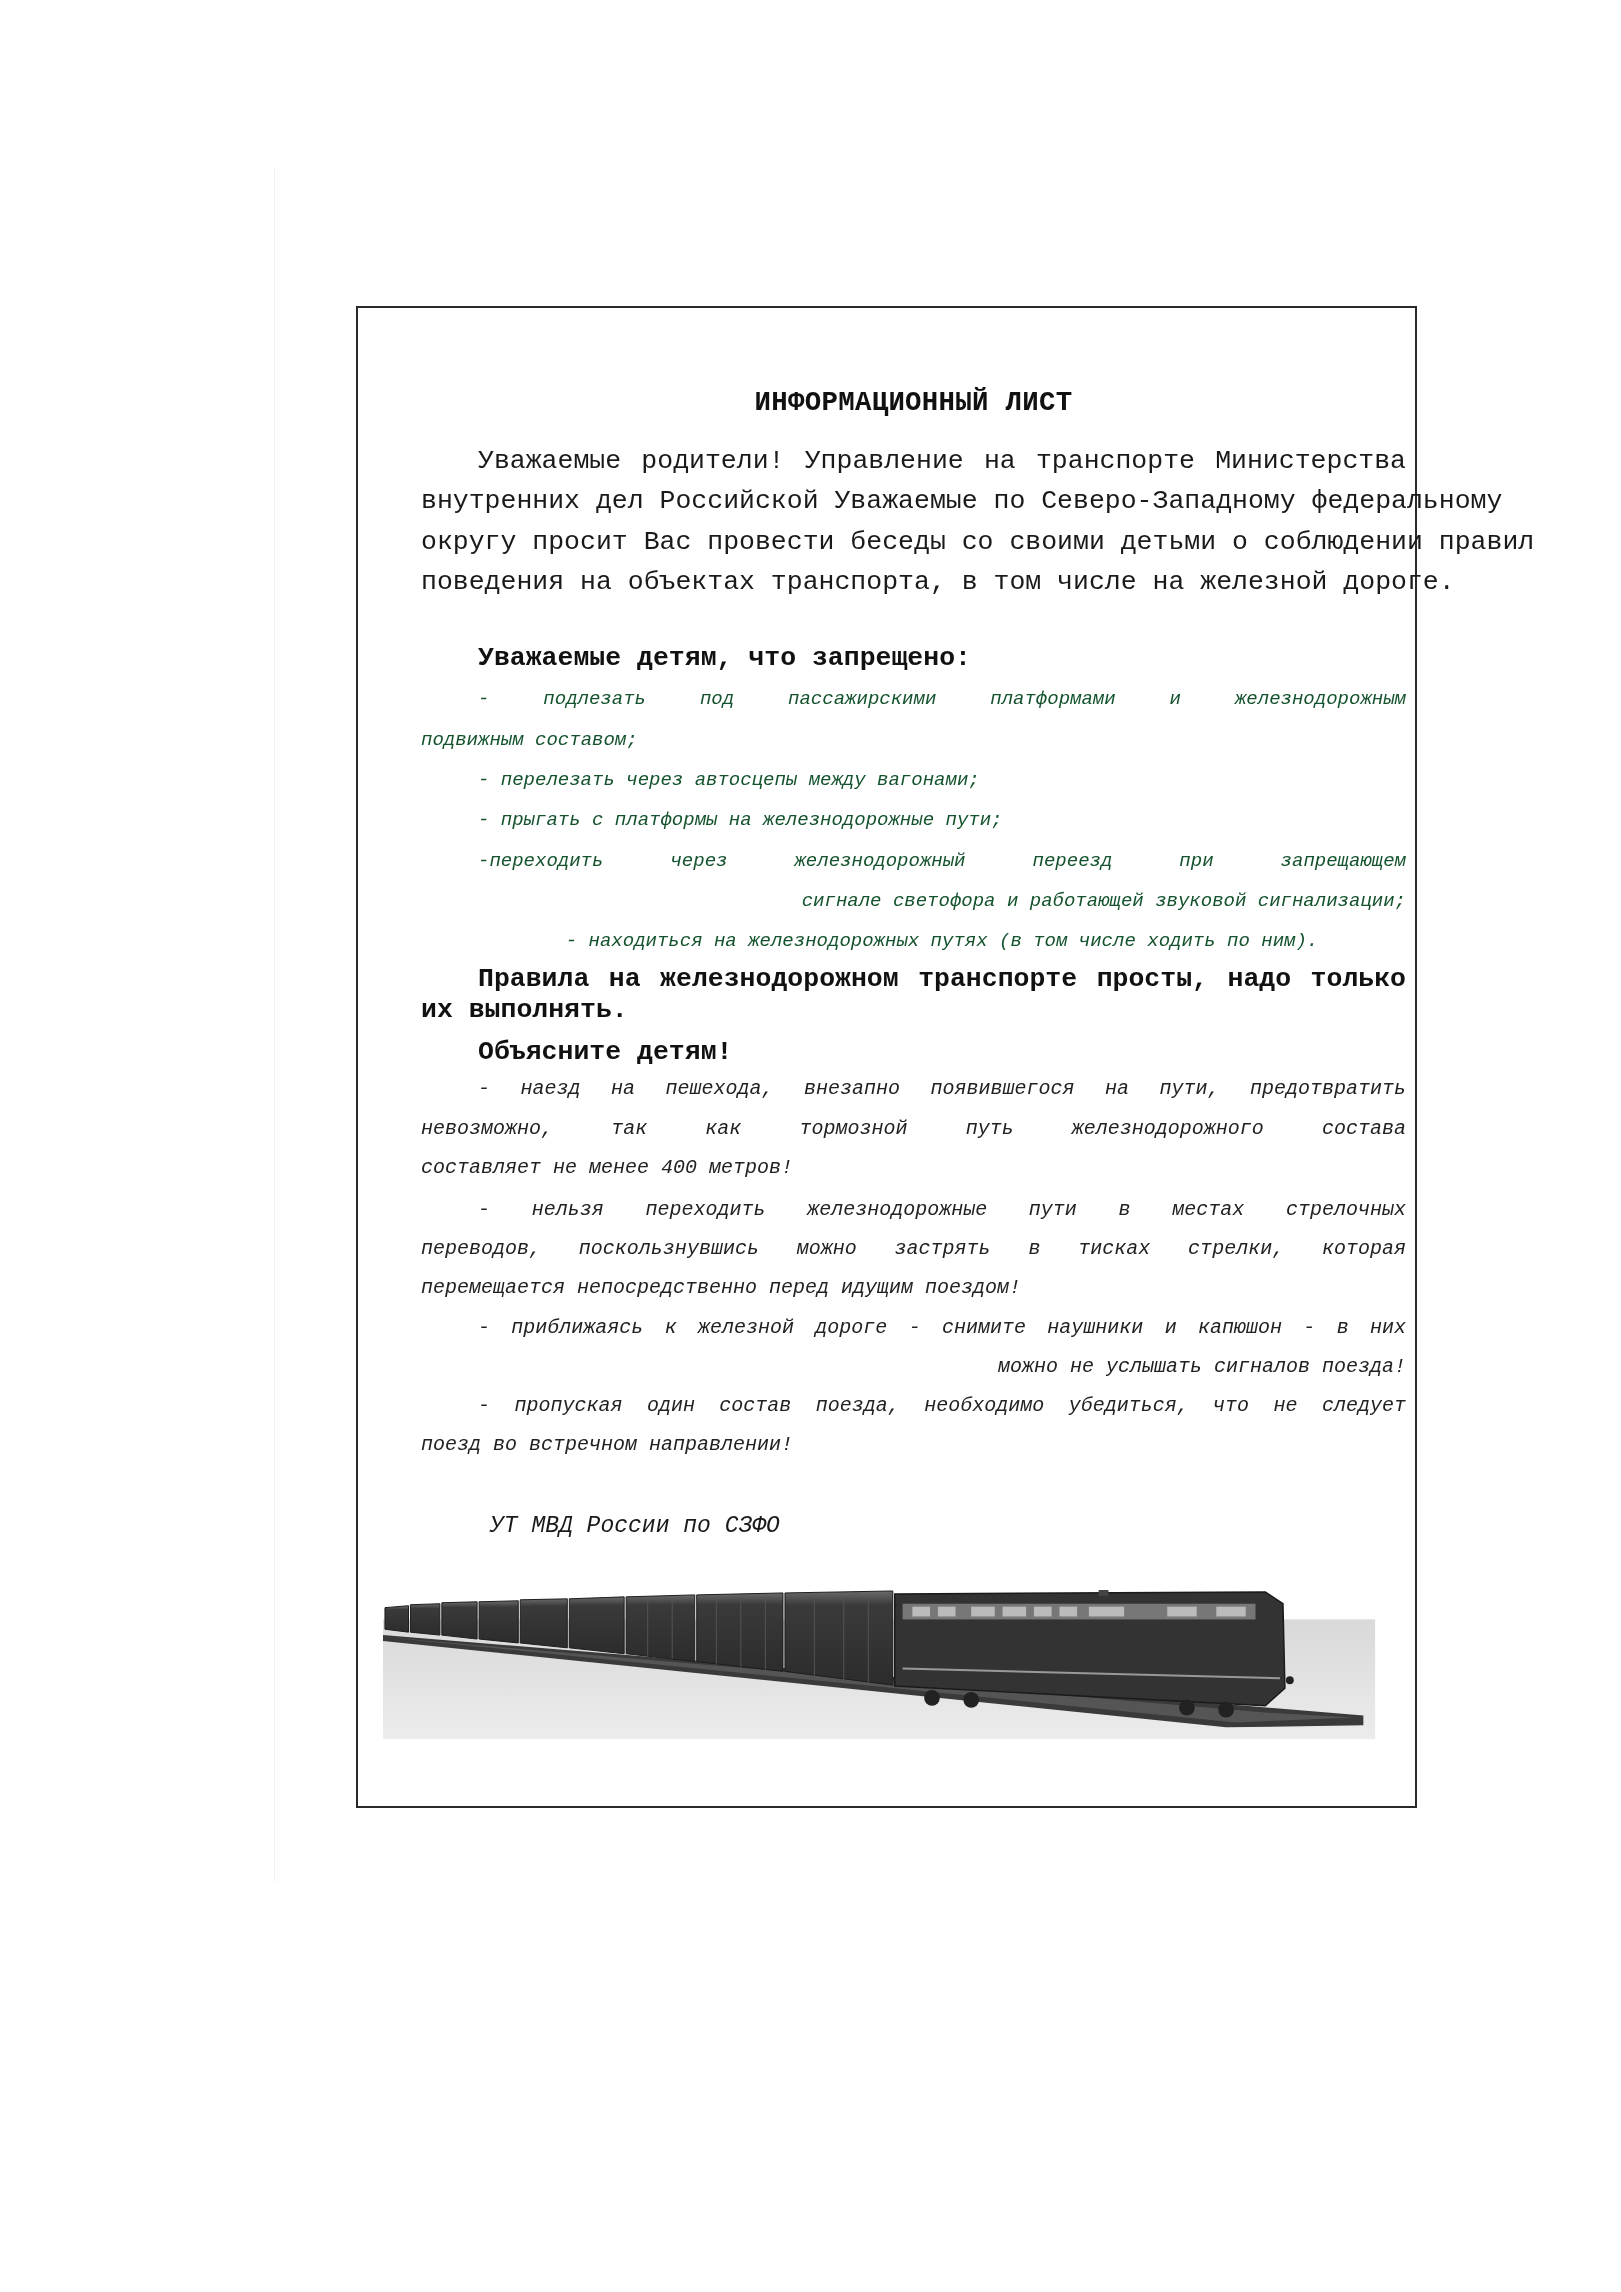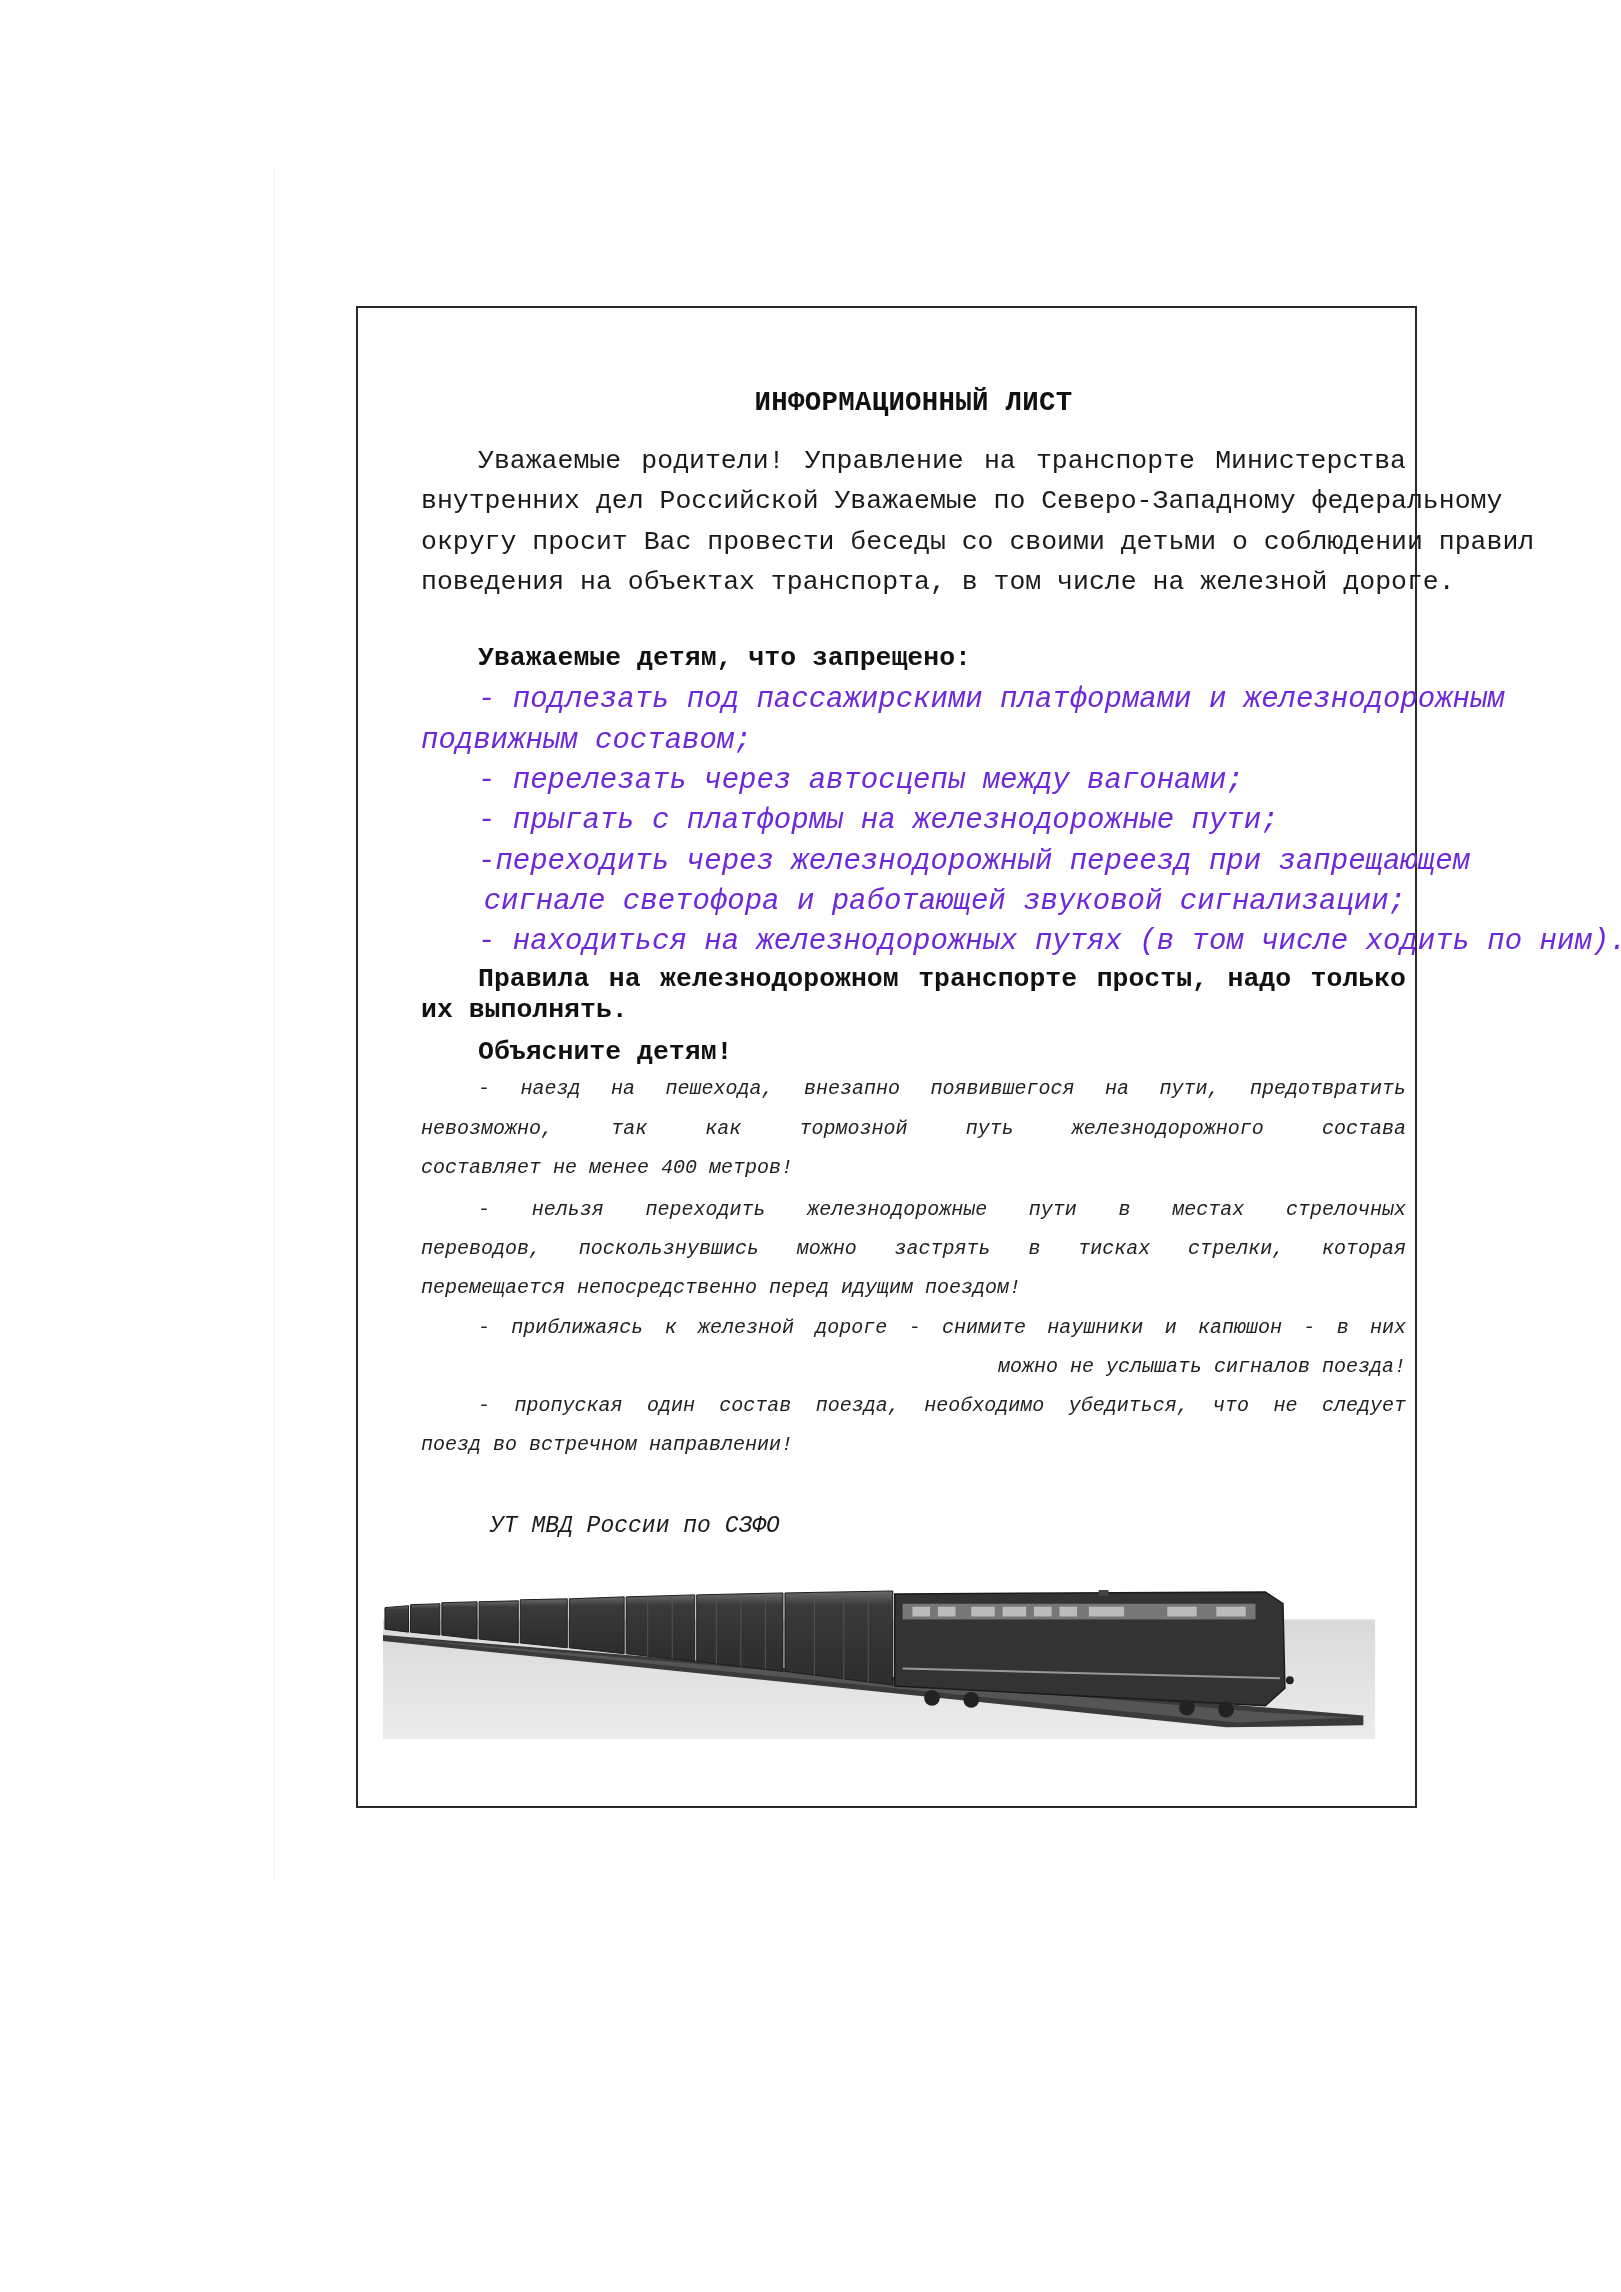--- a/index.html
+++ b/index.html
@@ -12,21 +12,21 @@
   .content { position:absolute; left:31px; top:0; width:985px; }
   .line {
     position:absolute; left:0; width:985px; white-space:nowrap;
     font-family:Liberation Mono, monospace; font-size:26.5px; color:#1a1a1a;
     line-height:29px;
     margin-left:32px;
   }
   .just { text-align:justify; text-align-last:justify; }
   .title { font-weight:bold; font-size:27.4px; text-align:center; color:#111; letter-spacing:0.3px; }
   .bold { font-weight:bold; color:#111; }
-  .ital { font-style:italic; color:#6d28d9; font-size:29px; }
+  .ital { font-style:italic; color:#14532d; font-size:19px; }
   .ital2 { font-style:italic; color:#222; font-size:20px; }
   .ind { padding-left:57px; box-sizing:border-box; }
   .sig { font-style:italic; color:#1a1a1a; font-size:23px; }
   .train-wrap { position:absolute; left:24.5px; top:1282px; width:998px; height:152px; }
   .train-wrap svg { width:100%; height:100%; display:block; }
 </style>
 </head>
 <body>
 
 <div class="scan-line"></div>

